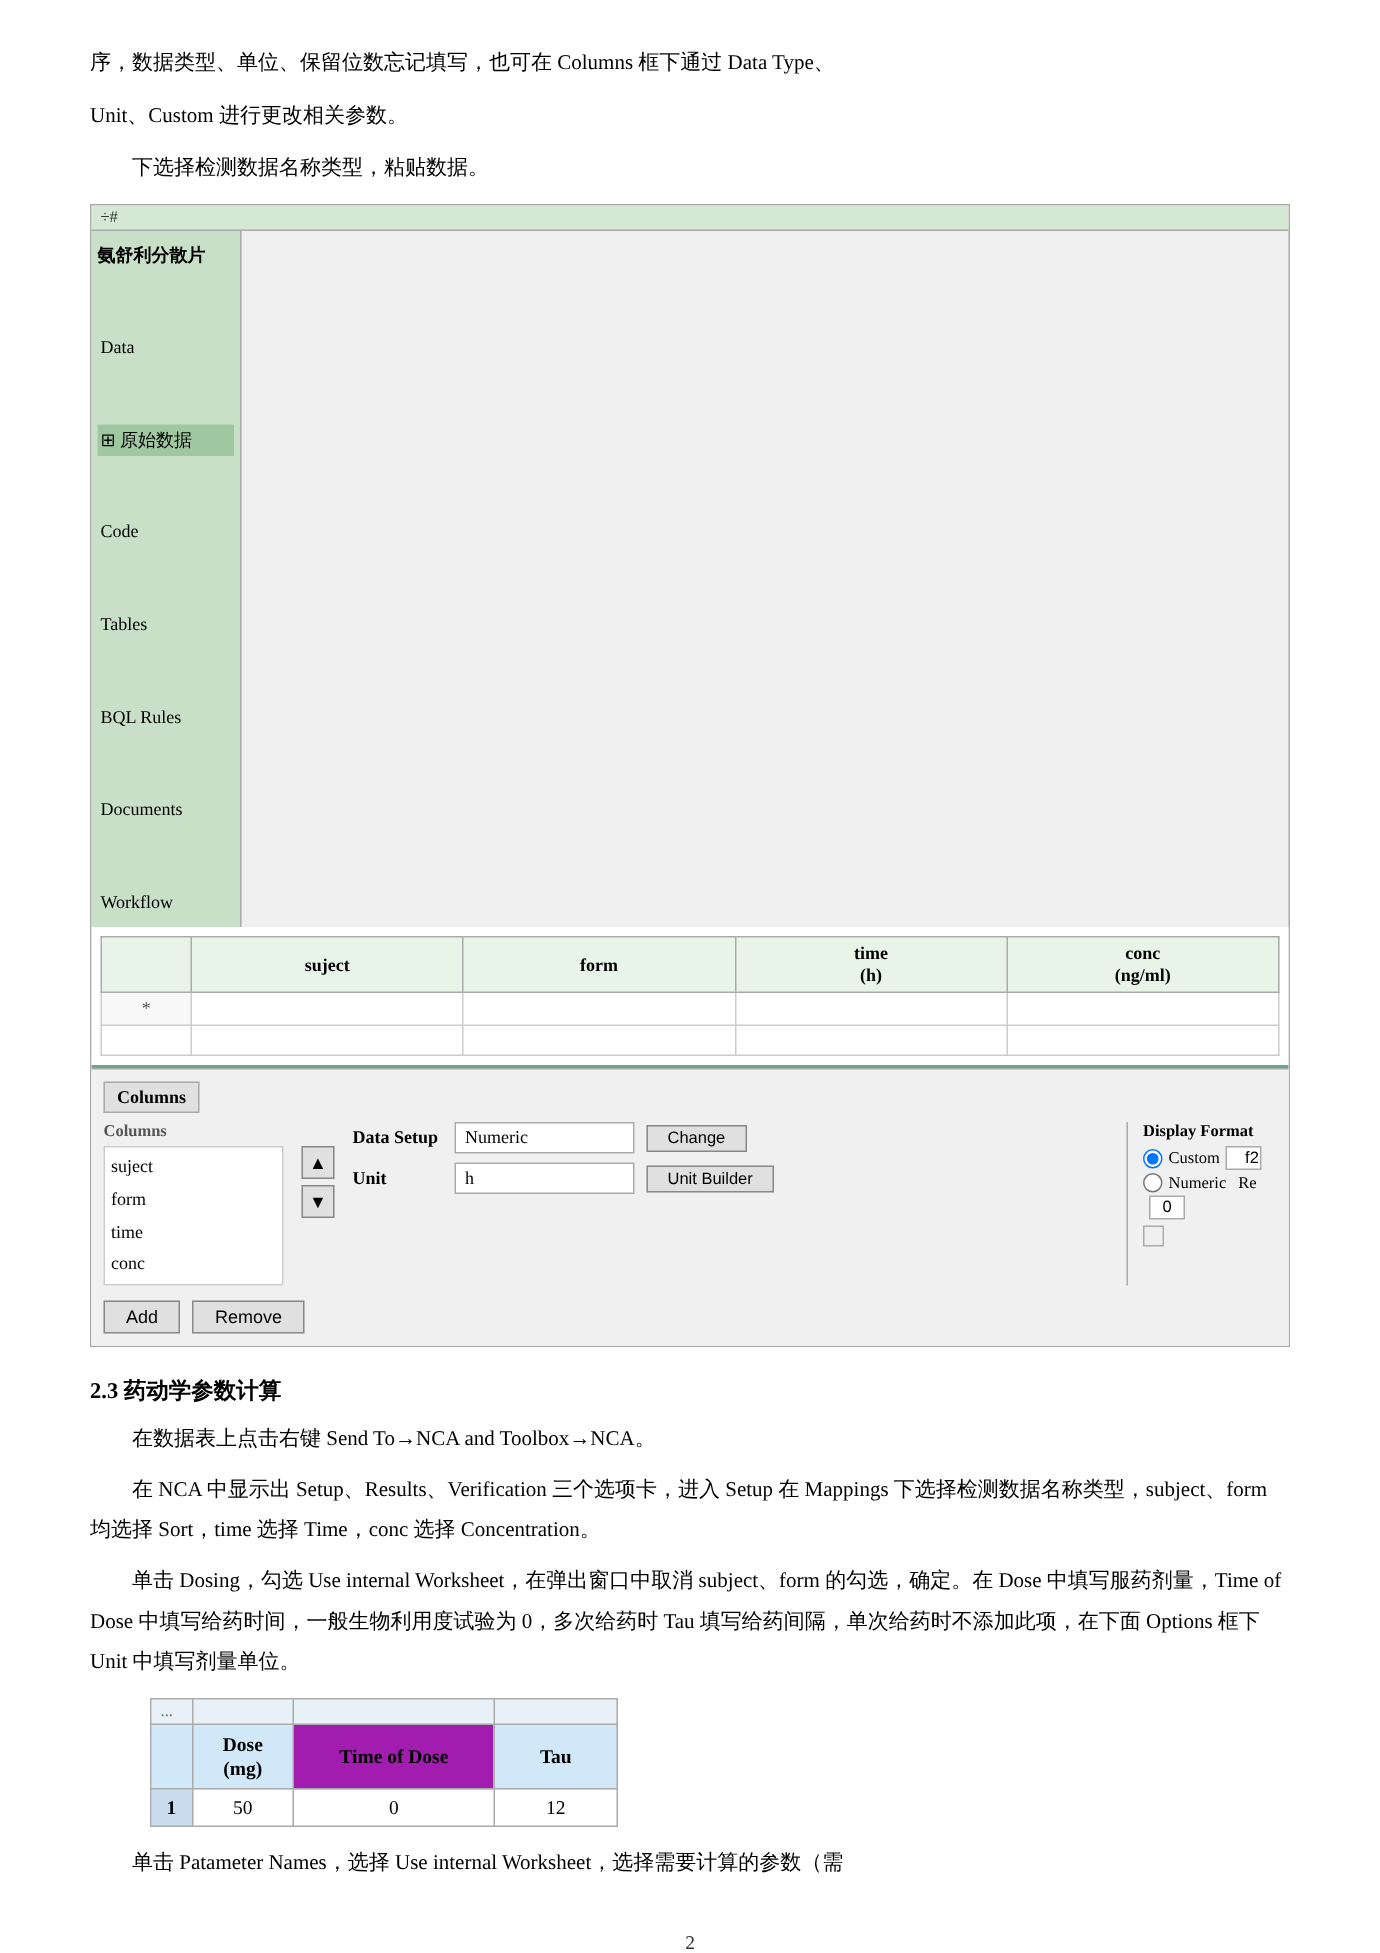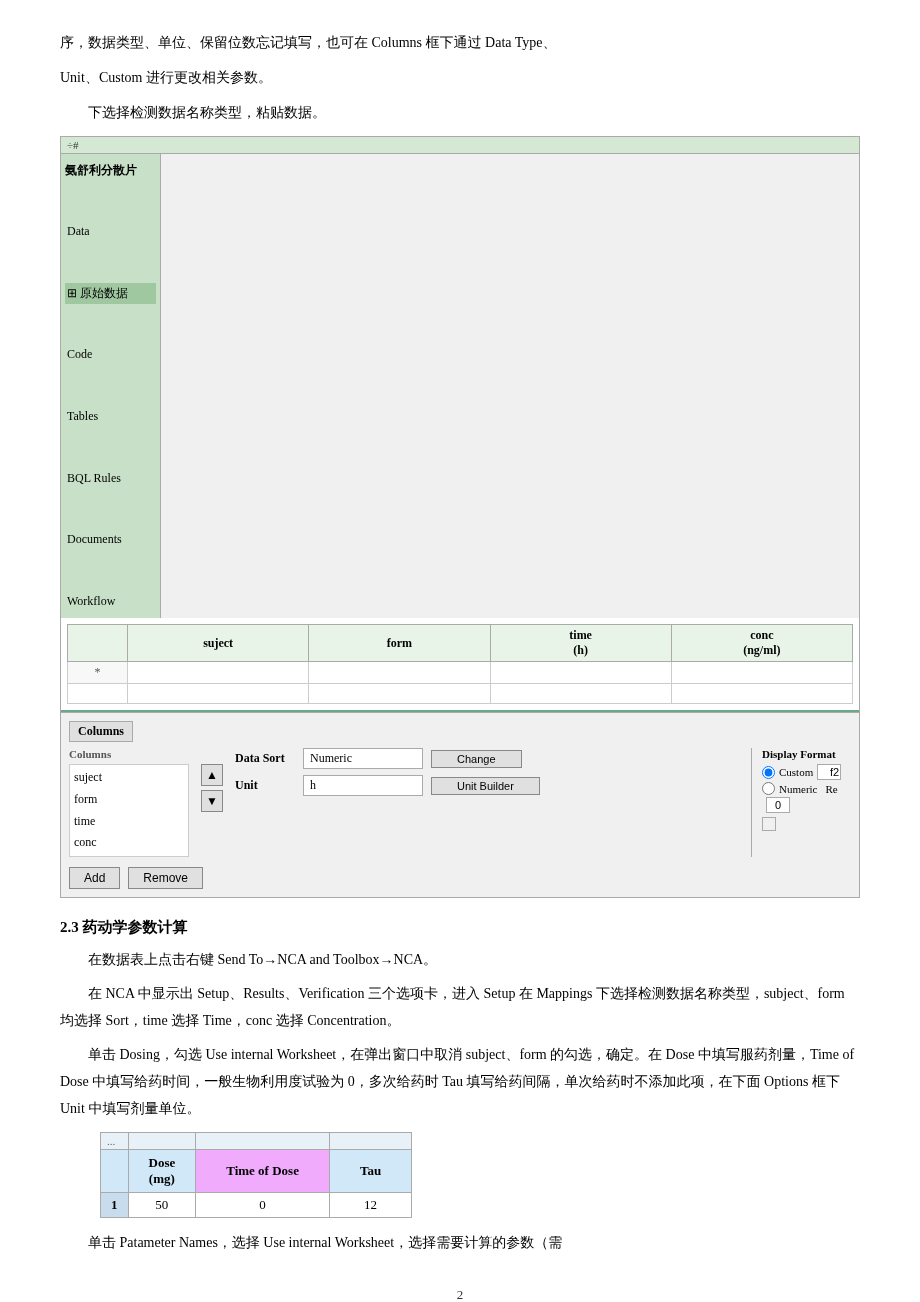--- a/index.html
+++ b/index.html
@@ -211,21 +211,21 @@
       font-size: 12px;
       background: #fff;
       border: 1px solid #aaa;
       padding: 2px 6px;
       min-width: 120px;
     }
 
     .change-btn, .unit-builder-btn {
       background: #e0e0e0;
       border: 1px solid #888;
-      padding: 2px 25px;
+      padding: 2px 13px;
       font-size: 11px;
       cursor: pointer;
     }
 
     .display-format {
       border-left: 1px solid #aaa;
       padding-left: 10px;
       min-width: 100px;
     }
 
@@ -396,21 +396,21 @@
             </div>
           </div>
 
           <div class="col-arrows">
             <button class="arrow-btn">▲</button>
             <button class="arrow-btn">▼</button>
           </div>
 
           <div class="col-settings">
             <div class="setting-group">
-              <span class="setting-label">Data Sort</span>
+              <span class="setting-label">Data Setup</span>
               <span class="setting-value">Numeric</span>
               <button class="change-btn">Change</button>
             </div>
             <div class="setting-group">
               <span class="setting-label">Unit</span>
               <span class="setting-value">h</span>
               <button class="unit-builder-btn">Unit Builder</button>
             </div>
             <div style="height:40px;"></div>
           </div>
@@ -457,21 +457,21 @@
     <thead>
       <tr>
         <td style="background:#e8f0f8;border:1px solid #aaa;padding:2px 6px;font-size:11px;color:#666;" colspan="1">...</td>
         <td style="background:#e8f0f8;border:1px solid #aaa;padding:2px 6px;"></td>
         <td style="background:#e8f0f8;border:1px solid #aaa;padding:2px 6px;"></td>
         <td style="background:#e8f0f8;border:1px solid #aaa;padding:2px 6px;"></td>
       </tr>
       <tr class="header-row">
         <th style="background:#d0e8f8;border:1px solid #aaa;padding:5px 10px;width:18px;"></th>
         <th style="background:#d0e8f8;border:1px solid #aaa;padding:5px 20px;text-align:center;font-weight:bold;">Dose<br>(mg)</th>
-        <th style="background:#f0abfc;border:1px solid #aaa;padding:5px 30px;text-align:center;font-weight:bold;">Time of Dose</th>
+        <th style="background:#a21caf;border:1px solid #aaa;padding:5px 30px;text-align:center;font-weight:bold;">Time of Dose</th>
         <th style="background:#d0e8f8;border:1px solid #aaa;padding:5px 30px;text-align:center;font-weight:bold;">Tau</th>
       </tr>
     </thead>
     <tbody>
       <tr class="data-row">
         <td style="background:#c8dced;border:1px solid #aaa;padding:4px 10px;font-weight:bold;text-align:center;">1</td>
         <td style="border:1px solid #aaa;padding:4px 20px;text-align:center;background:#fff;">50</td>
         <td style="border:1px solid #aaa;padding:4px 30px;text-align:center;background:#fff;">0</td>
         <td style="border:1px solid #aaa;padding:4px 30px;text-align:center;background:#fff;">12</td>
       </tr>

